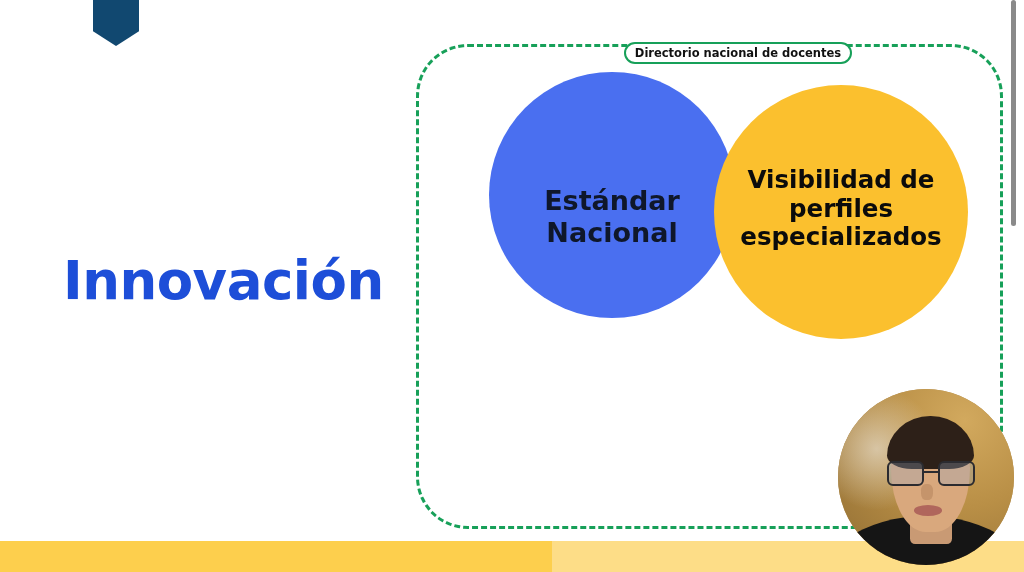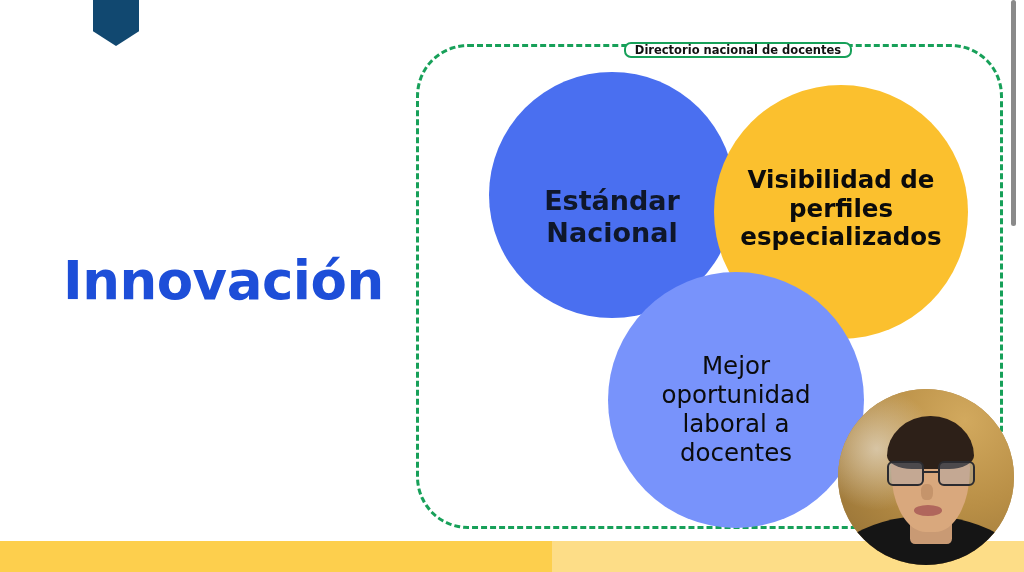--- a/index.html
+++ b/index.html
@@ -58,23 +58,23 @@
     box-sizing: border-box;
     background: transparent;
   }
 
   
   .chip {
     position: absolute;
     left: 624px;
     top: 42px;
     width: 228px;
-    height: 16px;
+    height: 22px;
     border: 2px solid #17a059;
-    border-radius: 7px;
+    border-radius: 12px;
     background: #ffffff;
     display: flex;
     align-items: center;
     justify-content: center;
     box-sizing: border-box;
   }
   .chip-text {
     font-family: "DejaVu Sans", sans-serif;
     font-size: 11.5px;
     font-weight: 700;
@@ -300,26 +300,20 @@
     <span class="circle-text">Estándar
 Nacional</span>
   </div>
 
   <div class="circle c-visibilidad">
     <span class="circle-text">Visibilidad de
 perfiles
 especializados</span>
   </div>
 
-  <div class="circle c-mejor">
-    <span class="circle-text">Mejor
-oportunidad
-laboral a
-docentes</span>
-  </div>
 
   <div class="bar bar-left"></div>
   <div class="bar bar-right"></div>
 
   <div class="webcam">
     <div class="wc-bg"></div>
     <div class="wc-shoulder"></div>
     <div class="wc-neck"></div>
     <div class="wc-face"></div>
     <div class="wc-hair"></div>

